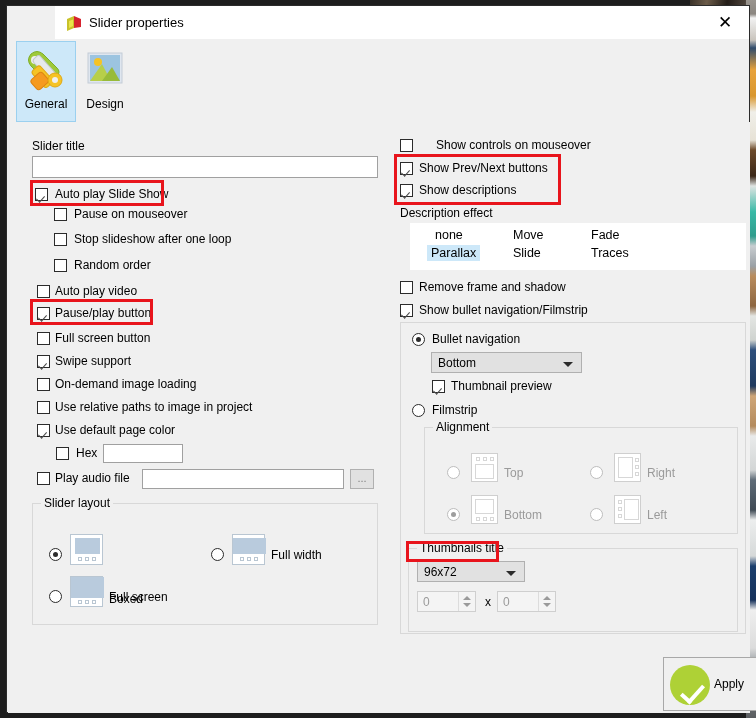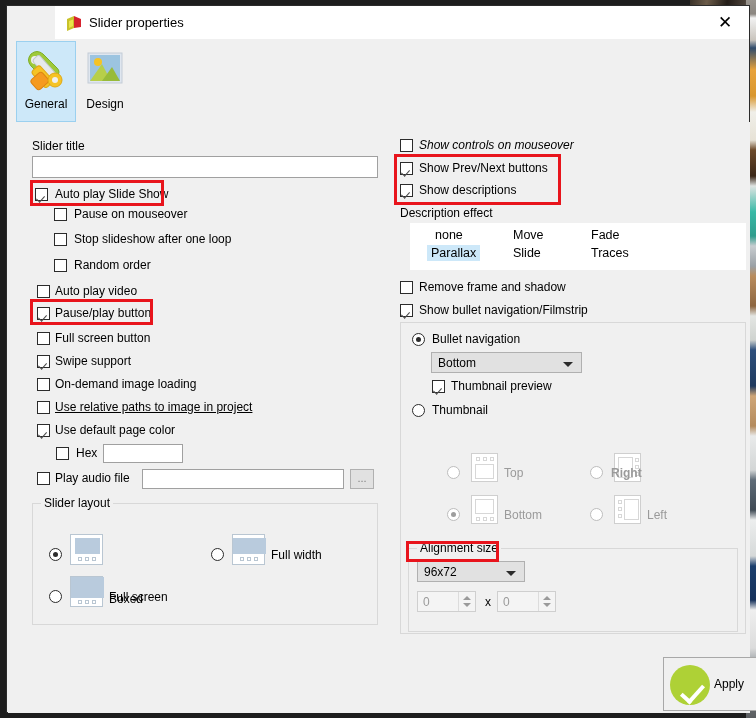--- a/index.html
+++ b/index.html
@@ -183,21 +183,21 @@
     <div class="cb" style="left:29px;top:210px;"></div>
     <div class="lbl abs" style="left:47px;top:209px;">Full screen button</div>
 
     <div class="cb on" style="left:29px;top:233px;"></div>
     <div class="lbl abs" style="left:47px;top:232px;">Swipe support</div>
 
     <div class="cb" style="left:29px;top:256px;"></div>
     <div class="lbl abs" style="left:47px;top:255px;">On-demand image loading</div>
 
     <div class="cb" style="left:29px;top:279px;"></div>
-    <div class="lbl abs" style="left:47px;top:278px;text-decoration:underline;">Use relative paths to image in project</div>
+    <div class="lbl abs" style="left:47px;top:278px;">Use relative paths to image in project</div>
 
     <div class="cb on" style="left:29px;top:302px;"></div>
     <div class="lbl abs" style="left:47px;top:301px;">Use default page color</div>
 
     <div class="cb" style="left:48px;top:325px;"></div>
     <div class="lbl abs" style="left:68px;top:324px;">Hex</div>
     <input class="tb" style="left: 95px; top: 322px; width: 80px; height: 19px; padding: 0px 4px; font-size: 12px; font-family: &quot;Liberation Sans&quot;, sans-serif;" value="">
 
     <div class="cb" style="left:29px;top:350px;"></div>
     <div class="lbl abs" style="left:47px;top:349px;">Play audio file</div>
@@ -228,21 +228,21 @@
     <div class="rb" style="left:41px;top:468px;"></div>
     <div class="pv" style="left:62px;top:454px;width:33px;height:31px;">
       <div class="scr" style="left:0px;top:0px;width:33px;height:21px;"></div>
       <div class="dot" style="left:7px;top:23px;"></div>
       <div class="dot" style="left:14px;top:23px;"></div>
       <div class="dot" style="left:21px;top:23px;"></div>
     </div>
     <div class="lbl abs" style="left:101px;top:468px;">Full screen</div>
 
     <div class="cb" style="left:392px;top:17px;"></div>
-    <div class="lbl abs" style="left:411px;top:16px;font-style:italic;">Show controls on mouseover</div>
+    <div class="lbl abs" style="left:428px;top:16px;">Show controls on mouseover</div>
 
     <div class="cb on" style="left:392px;top:40px;"></div>
     <div class="lbl abs" style="left:411px;top:39px;">Show Prev/Next buttons</div>
 
     <div class="cb on" style="left:392px;top:62px;"></div>
     <div class="lbl abs" style="left:411px;top:61px;">Show descriptions</div>
 
     <div class="lbl abs" style="left:392px;top:84px;">Description effect</div>
 
     <div id="effect-list" style="left:402px;top:101px;width:336px;height:47px;">
@@ -267,61 +267,64 @@
 
     <div class="combo" style="left:423px;top:230px;width:151px;height:21px;">
       <div class="txt">Bottom</div>
       <div class="arw"></div>
     </div>
 
     <div class="cb on" style="left:424px;top:258px;"></div>
     <div class="lbl abs" style="left:443px;top:257px;">Thumbnail preview</div>
 
     <div class="rb" style="left:404px;top:282px;"></div>
-    <div class="lbl abs" style="left:424px;top:281px;">Thumbnail</div>
-
+    <div class="lbl abs" style="left:424px;top:281px;">Filmstrip</div>
+
+    <div class="gb" style="left:416px;top:305px;width:314px;height:107px;">
+      <div class="cap lbl">Alignment</div>
+    </div>
 
     <div class="rb dis" style="left:439px;top:344px;"></div>
     <div class="pv dis" style="left:463px;top:331px;width:27px;height:29px;">
       <div class="dot" style="left:4px;top:3px;"></div>
       <div class="dot" style="left:11px;top:3px;"></div>
       <div class="dot" style="left:18px;top:3px;"></div>
       <div class="scr" style="left:3px;top:10px;width:19px;height:15px;"></div>
     </div>
     <div class="lbl dis abs" style="left:496px;top:344px;">Top</div>
 
     <div class="rb dis" style="left:582px;top:344px;"></div>
     <div class="pv dis" style="left:606px;top:331px;width:27px;height:29px;">
       <div class="scr" style="left:3px;top:3px;width:15px;height:21px;"></div>
       <div class="dot" style="left:20px;top:4px;"></div>
       <div class="dot" style="left:20px;top:11px;"></div>
       <div class="dot" style="left:20px;top:18px;"></div>
     </div>
-    <div class="lbl dis abs" style="left:603px;top:344px;font-weight:bold;">Right</div>
+    <div class="lbl dis abs" style="left:639px;top:344px;">Right</div>
 
     <div class="rb dis on" style="left:439px;top:386px;"></div>
     <div class="pv dis" style="left:463px;top:373px;width:27px;height:29px;">
       <div class="scr" style="left:3px;top:3px;width:19px;height:15px;"></div>
       <div class="dot" style="left:4px;top:21px;"></div>
       <div class="dot" style="left:11px;top:21px;"></div>
       <div class="dot" style="left:18px;top:21px;"></div>
     </div>
     <div class="lbl dis abs" style="left:496px;top:386px;">Bottom</div>
 
     <div class="rb dis" style="left:582px;top:386px;"></div>
     <div class="pv dis" style="left:606px;top:373px;width:27px;height:29px;">
       <div class="dot" style="left:3px;top:4px;"></div>
       <div class="dot" style="left:3px;top:11px;"></div>
       <div class="dot" style="left:3px;top:18px;"></div>
       <div class="scr" style="left:9px;top:3px;width:15px;height:21px;"></div>
     </div>
     <div class="lbl dis abs" style="left:639px;top:386px;">Left</div>
 
     <div class="gb" style="left:400px;top:426px;width:330px;height:84px;">
-      <div class="cap lbl">Alignment size</div>
+      <div class="cap lbl">Thumbnails title</div>
     </div>
     <div class="combo" style="left:409px;top:439px;width:108px;height:21px;">
       <div class="txt">96x72</div>
       <div class="arw"></div>
     </div>
     <div class="spin" style="left:409px;top:469px;width:59px;height:21px;">
       <div class="v">0</div>
       <div class="btns">
           <div class="up"></div>
           <div class="dn"></div>

